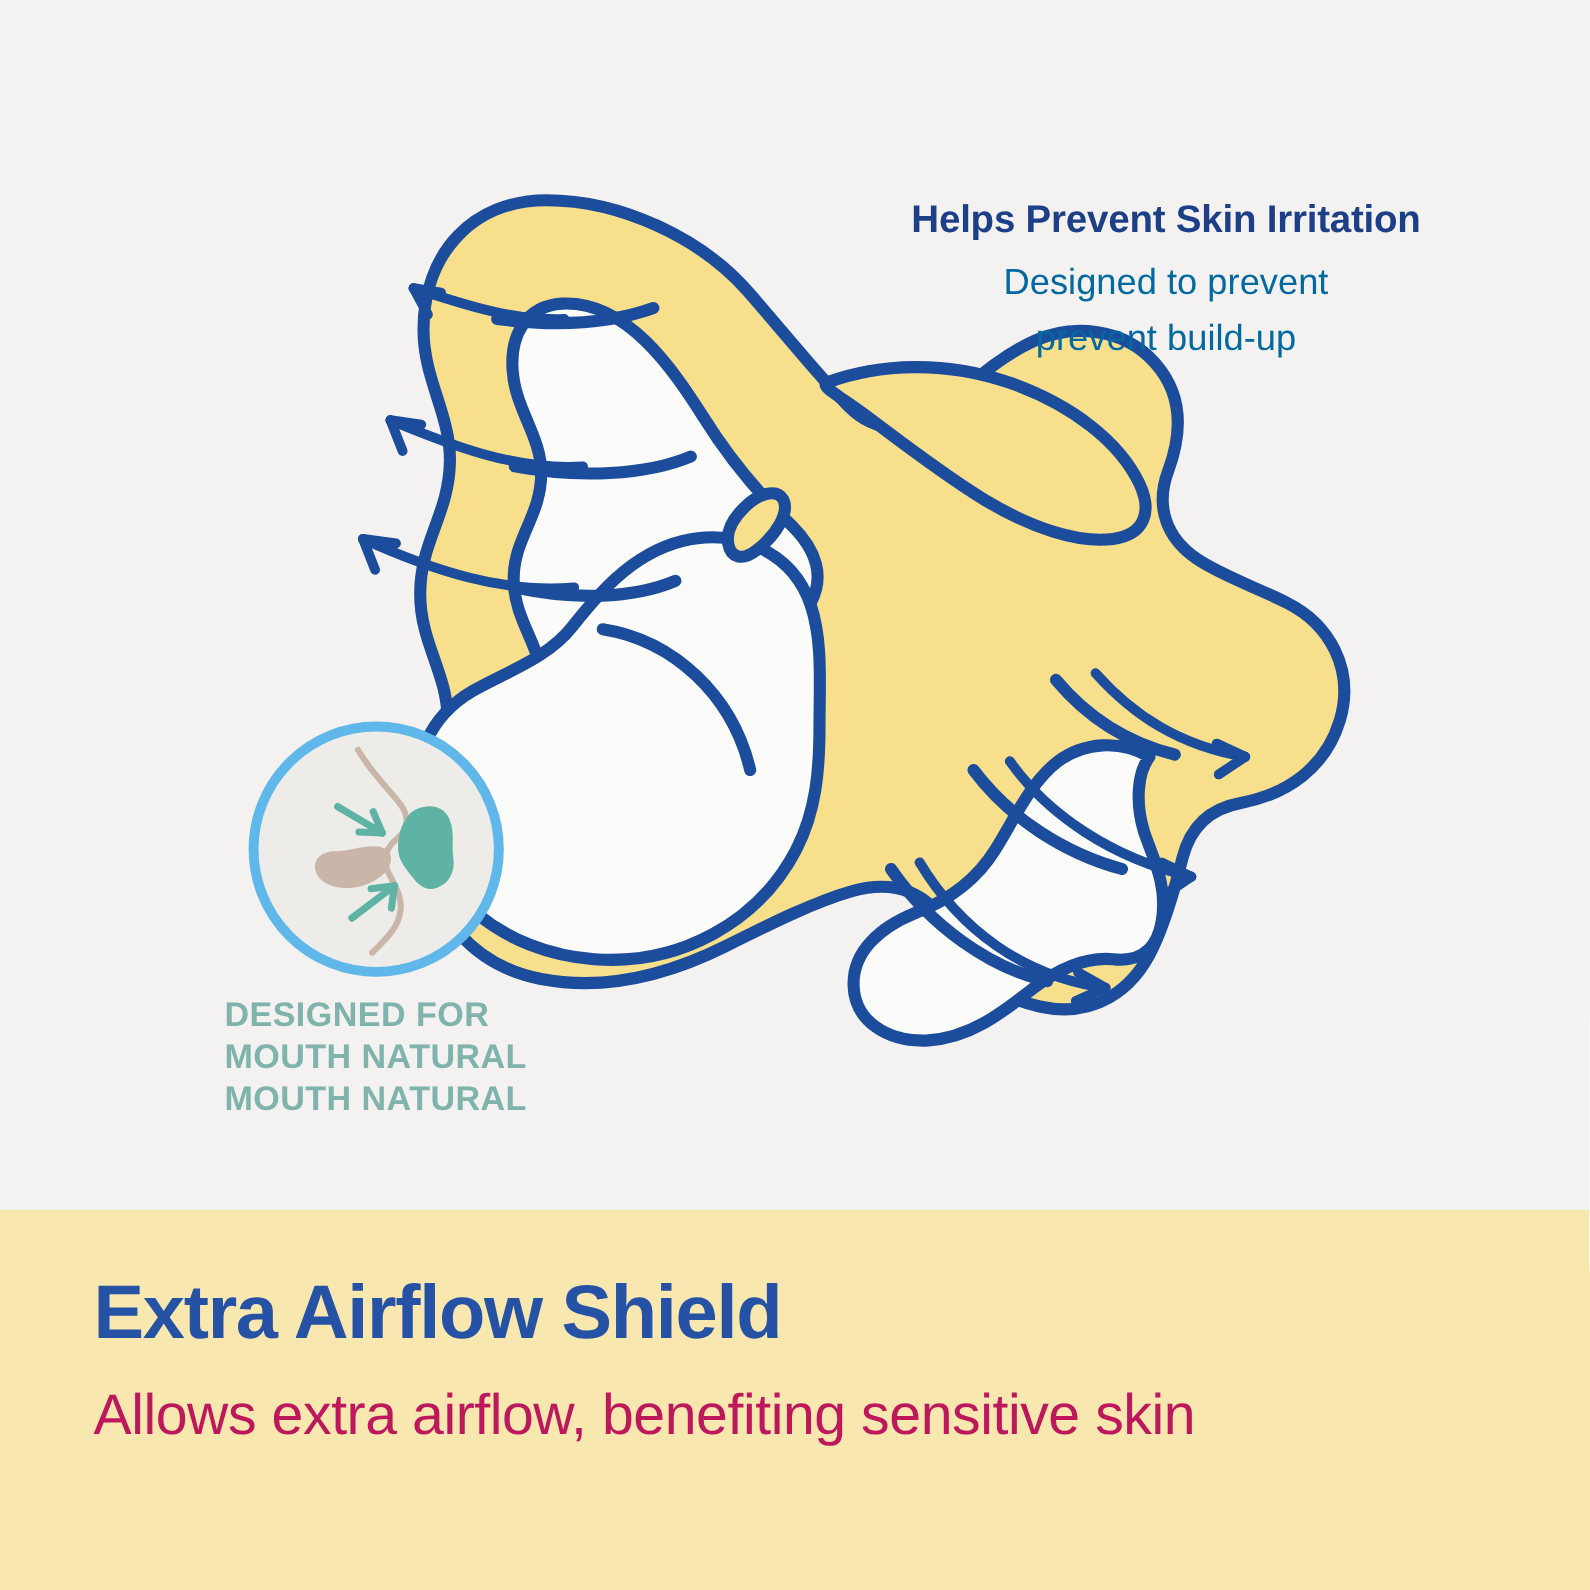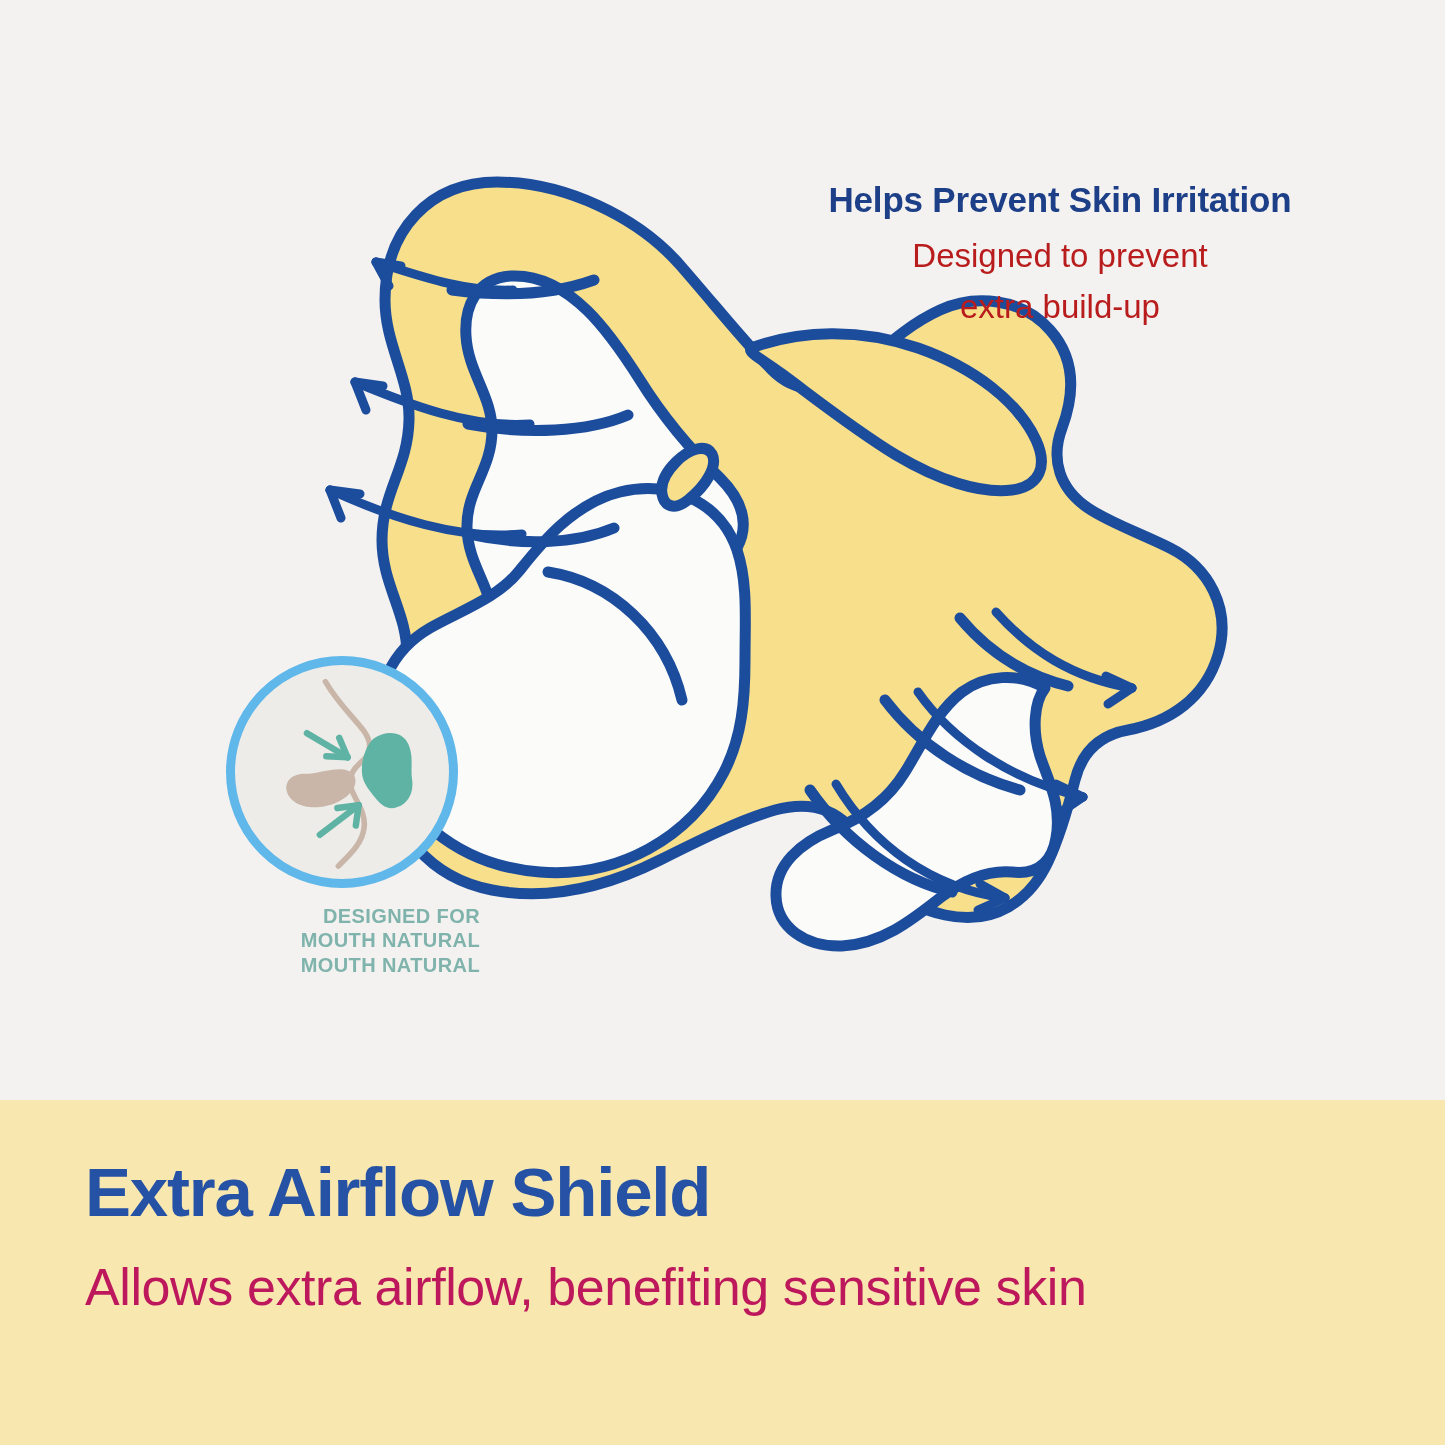--- a/index.html
+++ b/index.html
@@ -47,21 +47,21 @@
     letter-spacing: -0.2px;
     line-height: 1.15;
     margin: 0 0 10px 0;
     color: #1C3F87;
   }
   #callout-skin-irritation .sub {
     font-size: 33px;
     font-weight: normal;
     line-height: 1.55;
     margin: 0;
-    color: #b91c1c;
+    color: #0369a1;
   }
   
   #inset-callout {
     position: absolute;
     left: 226px;
     top: 656px;
     width: 240px;
   }
   #inset-circle {
     position: relative;
@@ -73,23 +73,23 @@
     box-sizing: border-box;
   }
   #inset-circle svg {
     position: absolute;
     left: 0; top: 0;
     width: 100%;
     height: 100%;
   }
   #inset-caption {
     margin-top: 16px;
-    text-align: right;
+    text-align: left;
     color: #7FB3AC;
-    font-size: 20px;
+    font-size: 31px;
     font-weight: bold;
     line-height: 1.22;
     letter-spacing: 0.4px;
     width: 276px;
     margin-left: -22px;
   }
   #inset-caption div { white-space: nowrap; }
   
   #bottom-banner {
     position: absolute;
@@ -244,21 +244,21 @@
         <path d="M 960 618 C 990 654, 1028 676, 1068 686"></path>
         <path d="M 885 700 C 918 744, 968 776, 1020 790"></path>
         <path d="M 810 790 C 846 842, 900 880, 952 892"></path>
 
       </g>
     </svg>
 
     <div id="callout-skin-irritation">
       <p class="headline">Helps Prevent Skin Irritation</p>
       <p class="sub">Designed to prevent</p>
-      <p class="sub">extra build-up</p>
+      <p class="sub">prevent build-up</p>
     </div>
 
     <div id="inset-callout">
       <div id="inset-circle">
         <svg viewBox="0 0 232 232">
 
           <path fill="none" stroke="#C9B6A8" stroke-width="6" stroke-linecap="round" d="M 98 18
                    C 112 42, 128 56, 140 72
                    C 150 86, 146 98, 136 106
                    C 128 113, 122 122, 126 134

